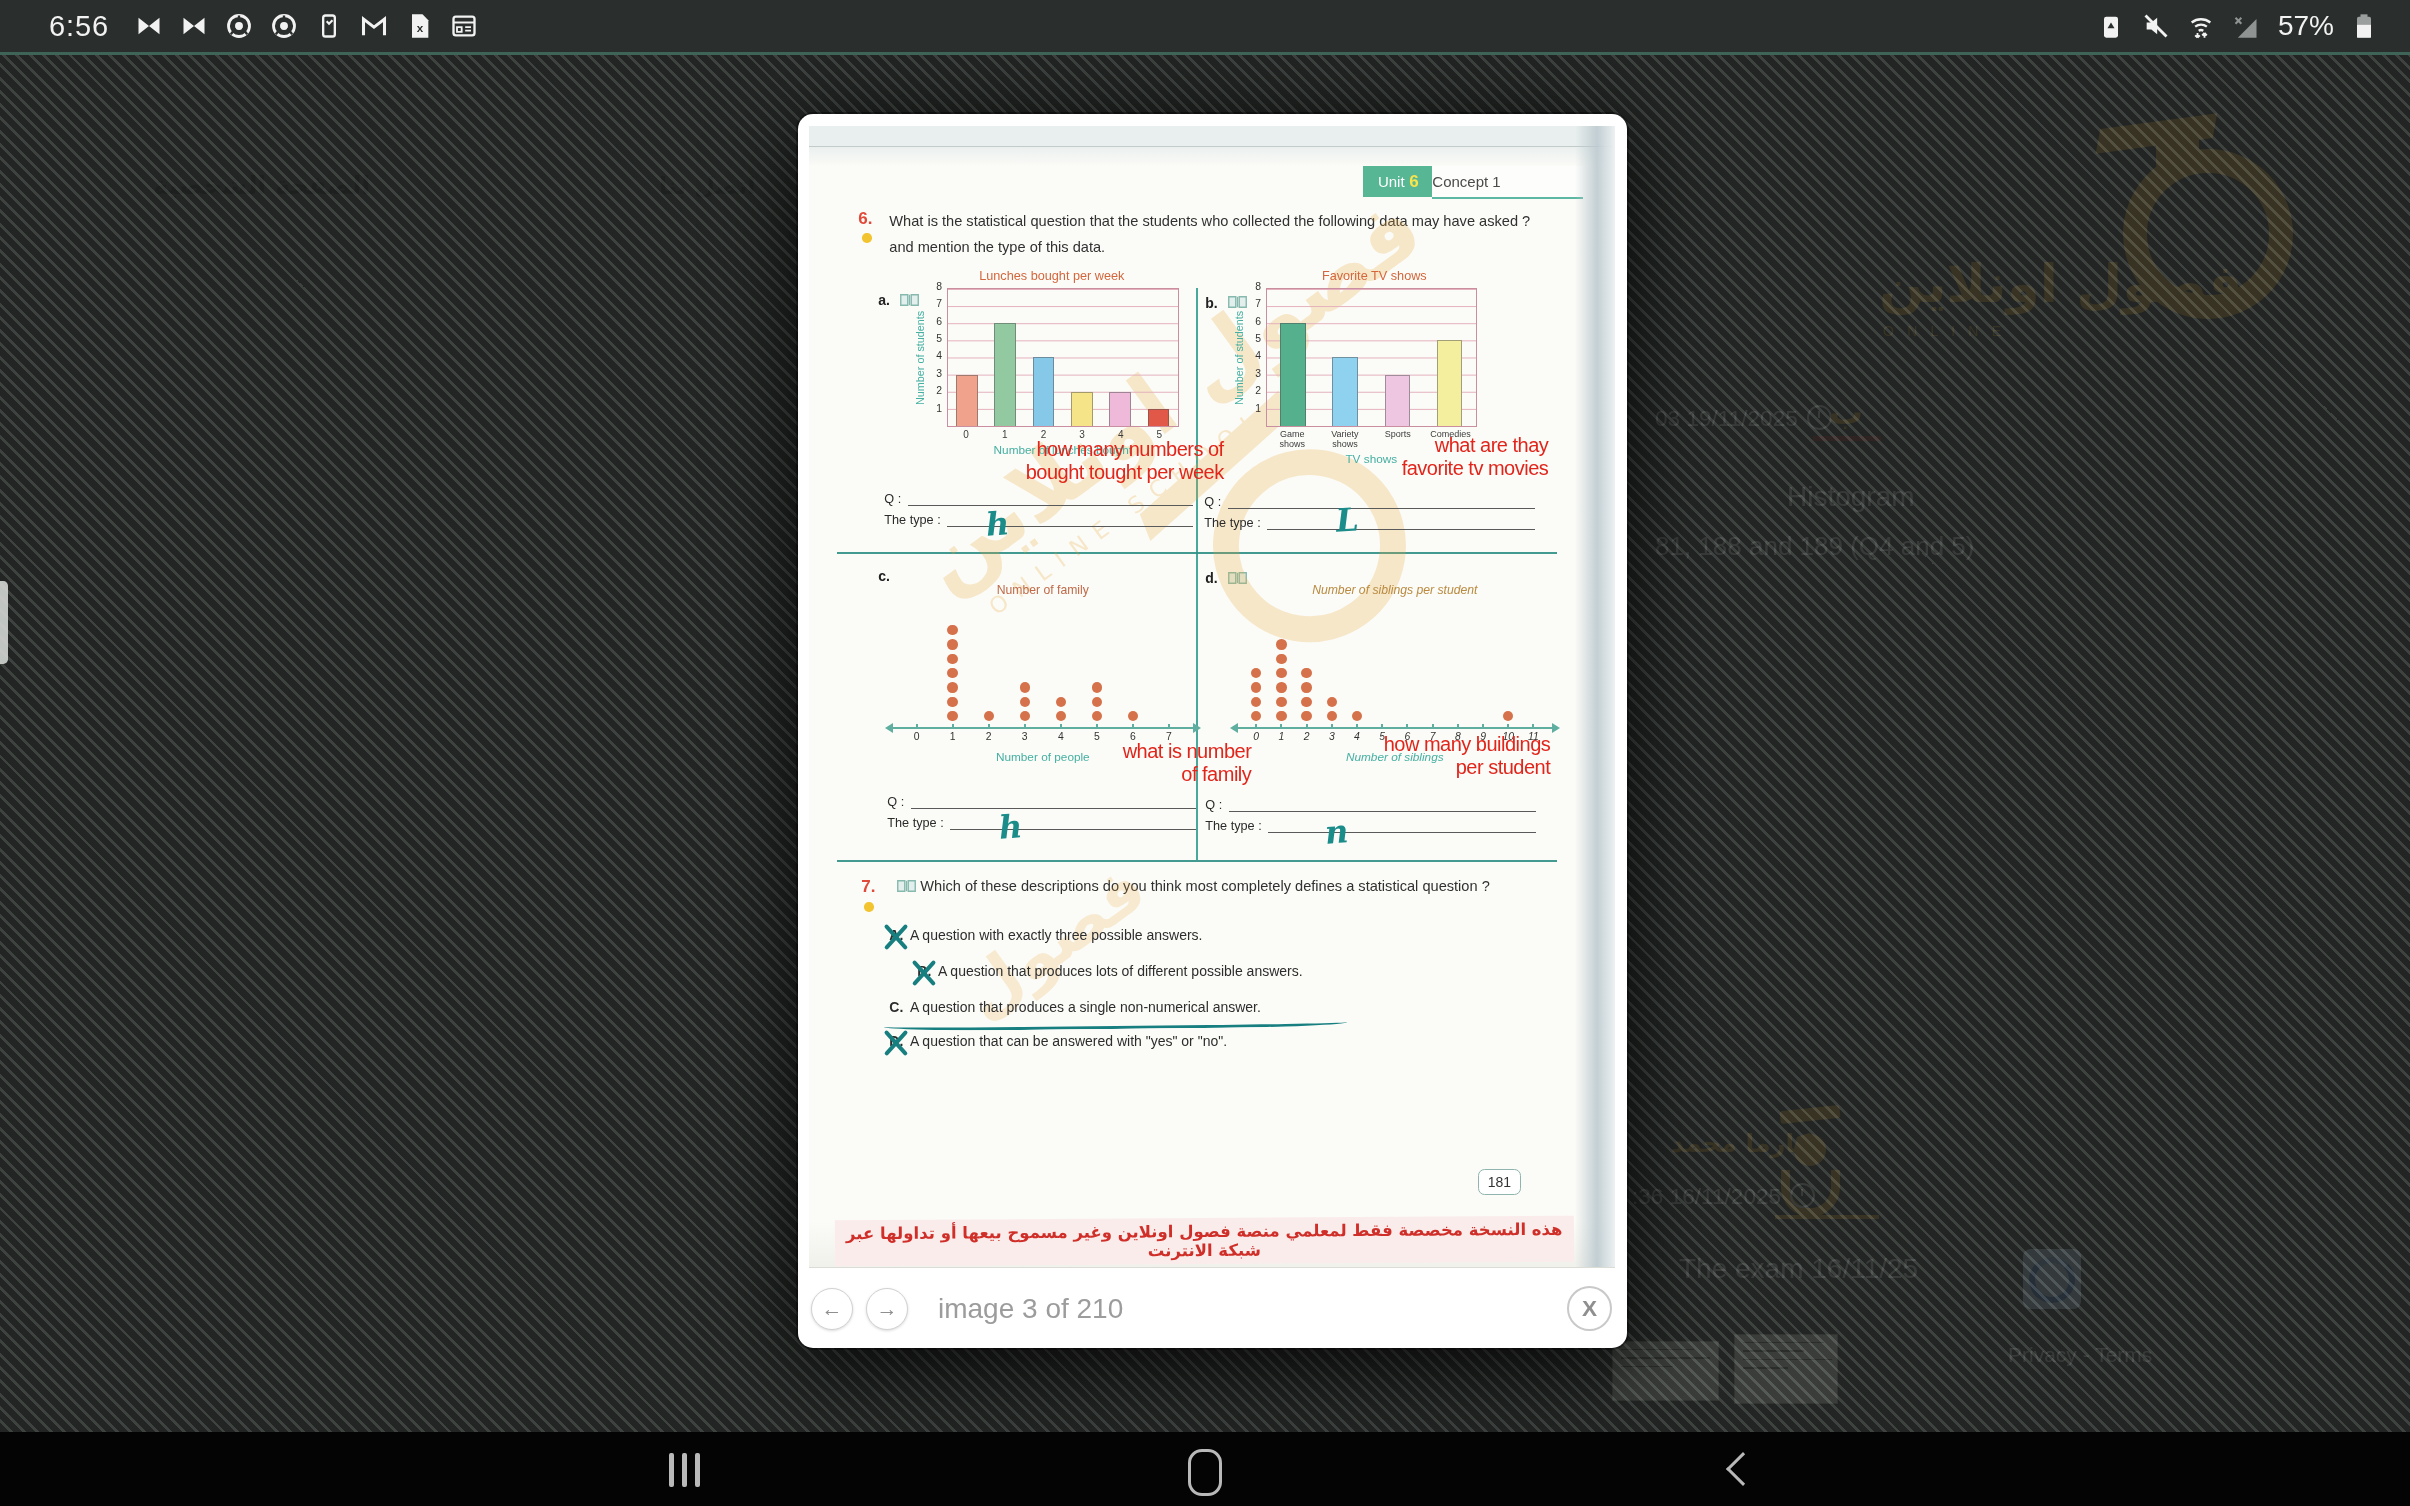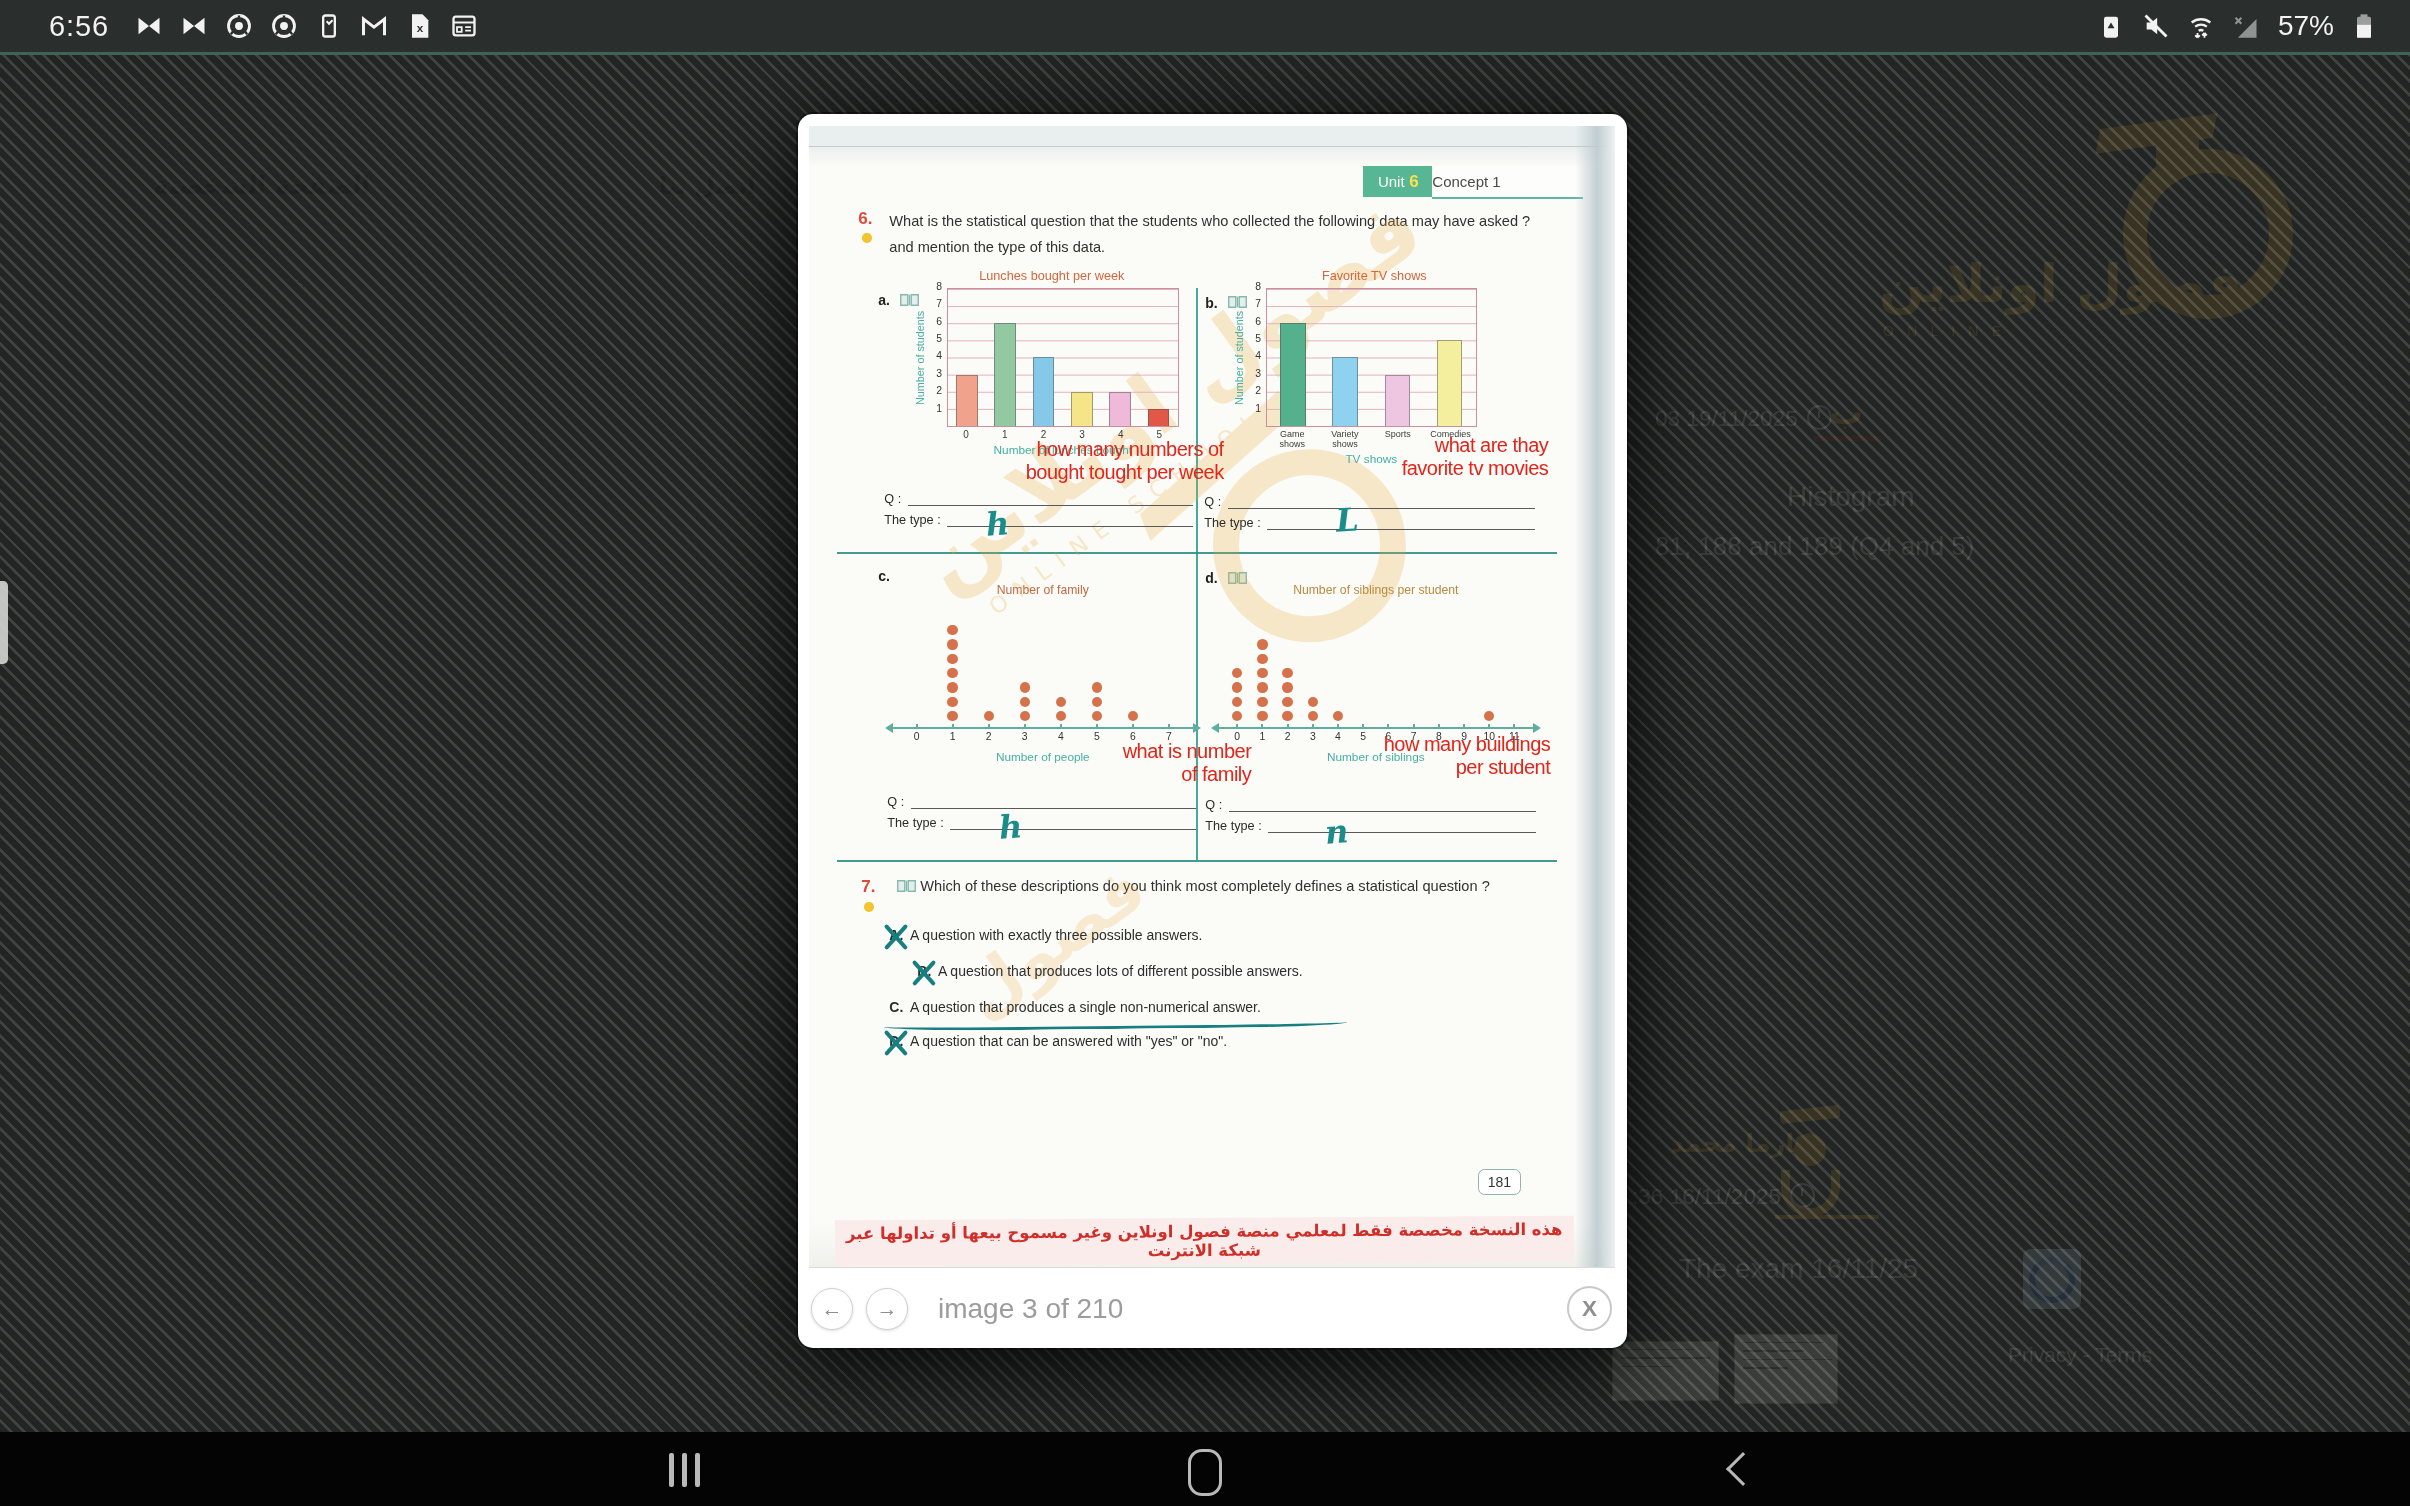--- a/index.html
+++ b/index.html
@@ -457,21 +457,21 @@
           <div class="dnum"><i></i><span>2</span></div>
           <div class="dnum"><i></i><span>3</span></div>
           <div class="dnum"><i></i><span>4</span></div>
           <div class="dnum"><i></i><span>5</span></div>
           <div class="dnum"><i></i><span>6</span></div>
           <div class="dnum"><i></i><span>7</span></div>
         </div>
       <div class="dp-xlab">Number of people</div>
     </div>
 
-    <div class="dot-plot" id="chart-3" style="left:404px;top:457px;width:325px;">
+    <div class="dot-plot" id="chart-3" style="left:423px;top:457px;width:325px;font-style:italic;">
       <div class="dp-title">Number of siblings per student</div>
       <div class="dp-cols">
           <div class="dcol">
             <div class="dot"></div>
             <div class="dot"></div>
             <div class="dot"></div>
             <div class="dot"></div>
           </div>
           <div class="dcol">
             <div class="dot"></div>

